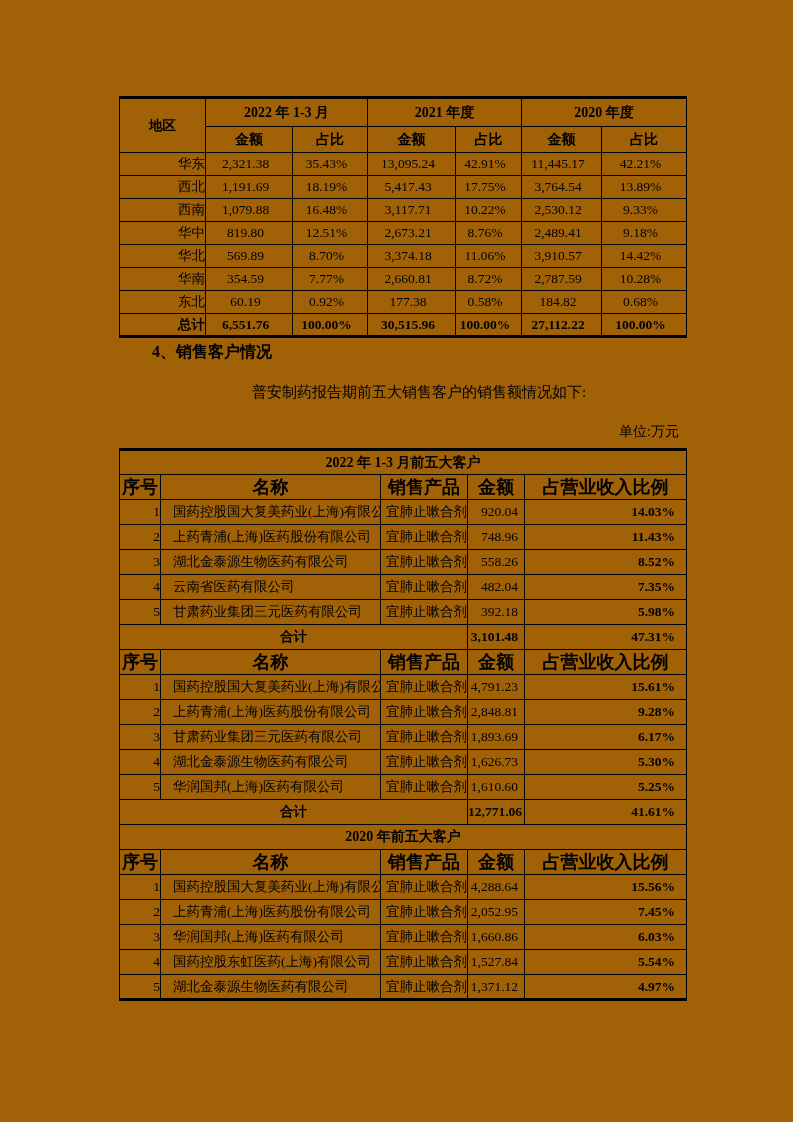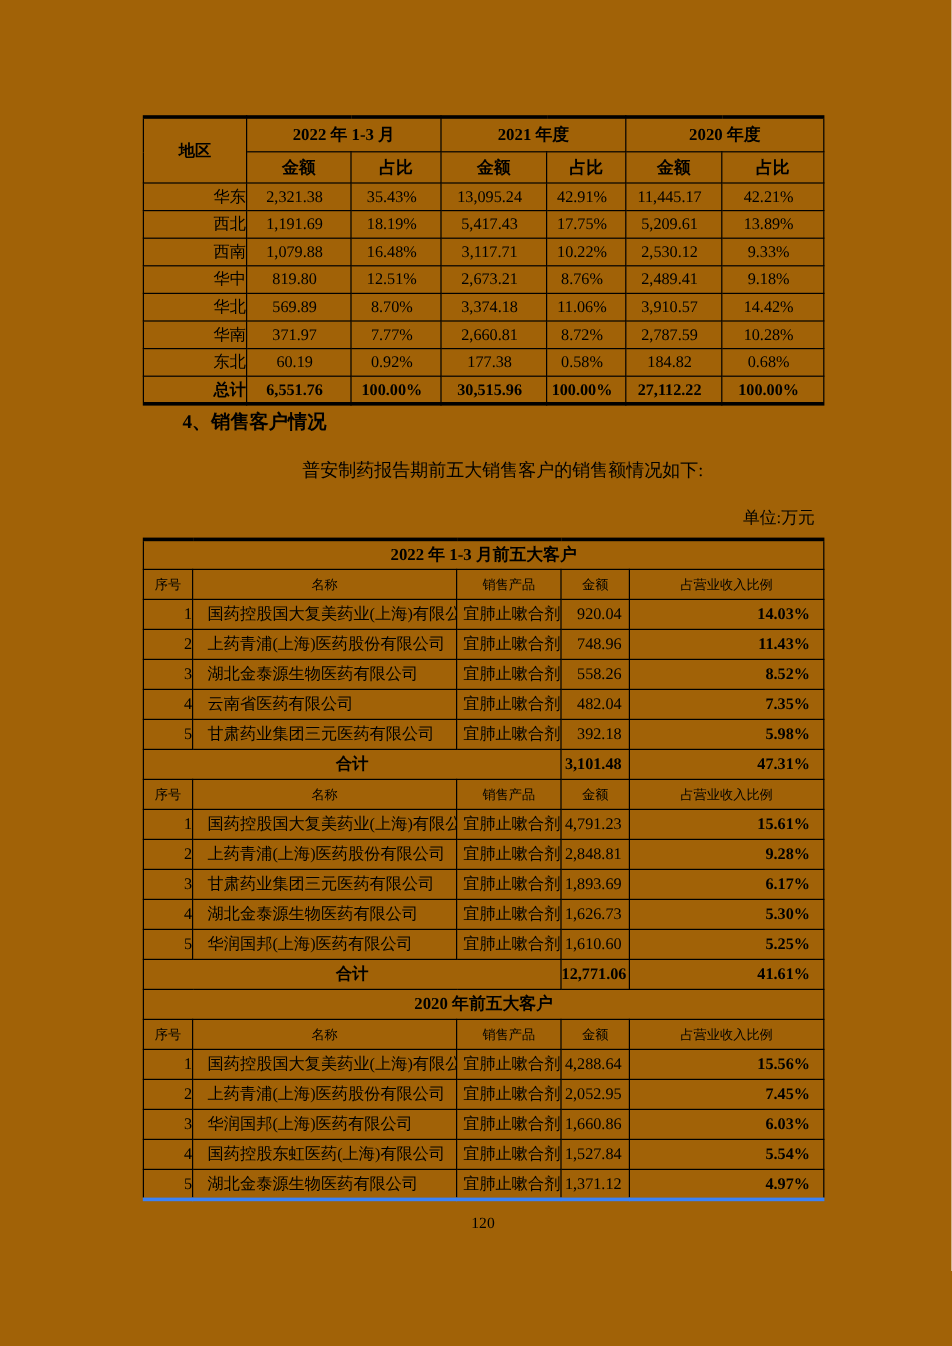--- a/index.html
+++ b/index.html
@@ -26,26 +26,26 @@
 
   .center { text-align:right; }
   .num { text-align:center; padding-right:7px; }
 
   
   .heading { margin:4px 0 0 33px; font-size:16px; font-weight:bold; }
   .para    { margin:20px 0 0 33px; font-size:15px;text-align:center; }
   .unit    { margin:21px 7px 7px 0; text-align:right; font-size:14px; }
 
   
-  .cust-table { border-top:3px solid #000; border-bottom:3px solid #3b82f6; }
+  .cust-table { border-top:3px solid #000; border-bottom:3px solid #000000; }
   .cust-table th, .cust-table td {
     border:1px solid #000; font-size:13.5px; height:25px;
     overflow:hidden; white-space:nowrap;
   }
-  .cust-table th { font-weight:normal; text-align:center; font-size:11px; }
+  .cust-table th { font-weight:bold; text-align:center; font-size:18px; }
   .sec-title td { font-weight:bold; font-size:14px; text-align:center; }
   .name  { text-align:left;  padding-left:12px; }
   .amt   { text-align:right; padding-right:6px; }
   .ratio { text-align:right; padding-right:11px;font-weight:bold; }
   .total-label { font-weight:bold; text-align:center; }
   .bold { font-weight:bold; }
 
   .page-number { text-align:center; margin-top:10px; font-size:13px; }
 </style>
 </head>
@@ -87,21 +87,21 @@
           <td class="num">42.91%</td>
           <td class="num">11,445.17</td>
           <td class="num">42.21%</td>
         </tr>
         <tr>
           <td class="center">西北</td>
           <td class="num">1,191.69</td>
           <td class="num">18.19%</td>
           <td class="num">5,417.43</td>
           <td class="num">17.75%</td>
-          <td class="num">5,209.61</td>
+          <td class="num">3,764.54</td>
           <td class="num">13.89%</td>
         </tr>
         <tr>
           <td class="center">西南</td>
           <td class="num">1,079.88</td>
           <td class="num">16.48%</td>
           <td class="num">3,117.71</td>
           <td class="num">10.22%</td>
           <td class="num">2,530.12</td>
           <td class="num">9.33%</td>
@@ -119,21 +119,21 @@
           <td class="center">华北</td>
           <td class="num">569.89</td>
           <td class="num">8.70%</td>
           <td class="num">3,374.18</td>
           <td class="num">11.06%</td>
           <td class="num">3,910.57</td>
           <td class="num">14.42%</td>
         </tr>
         <tr>
           <td class="center">华南</td>
-          <td class="num">371.97</td>
+          <td class="num">354.59</td>
           <td class="num">7.77%</td>
           <td class="num">2,660.81</td>
           <td class="num">8.72%</td>
           <td class="num">2,787.59</td>
           <td class="num">10.28%</td>
         </tr>
         <tr>
           <td class="center">东北</td>
           <td class="num">60.19</td>
           <td class="num">0.92%</td>
@@ -308,15 +308,14 @@
         <tr>
           <td class="center">5</td>
           <td class="name">湖北金泰源生物医药有限公司</td>
           <td class="center">宜肺止嗽合剂</td>
           <td class="amt">1,371.12</td>
           <td class="ratio">4.97%</td>
         </tr>
       </tbody>
     </table>
 
-    <div class="page-number">120</div>
   </div>
 </div>
 
 </body></html>

